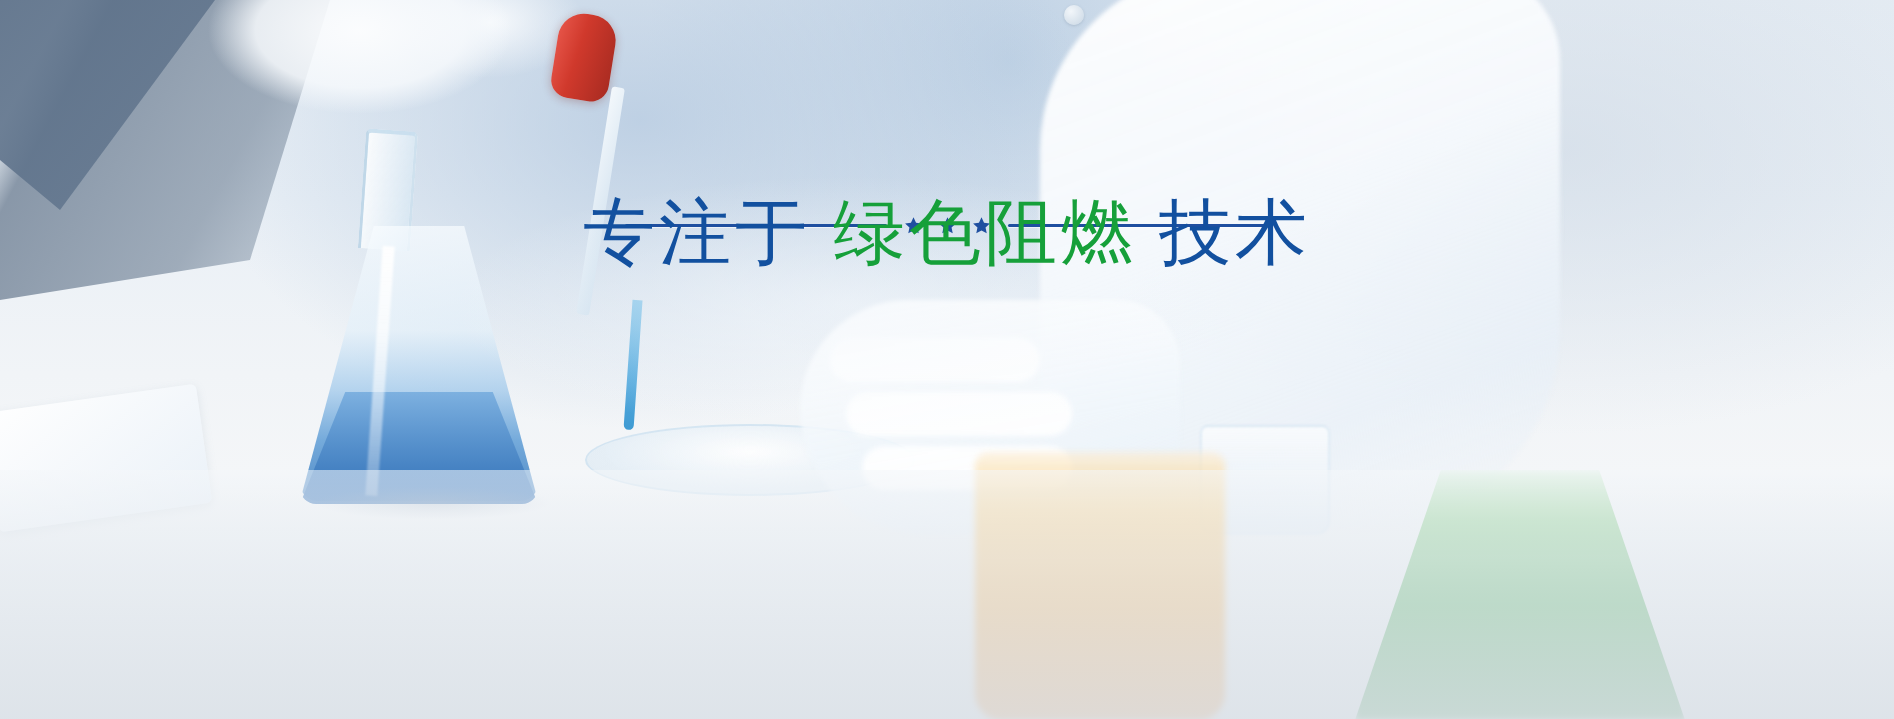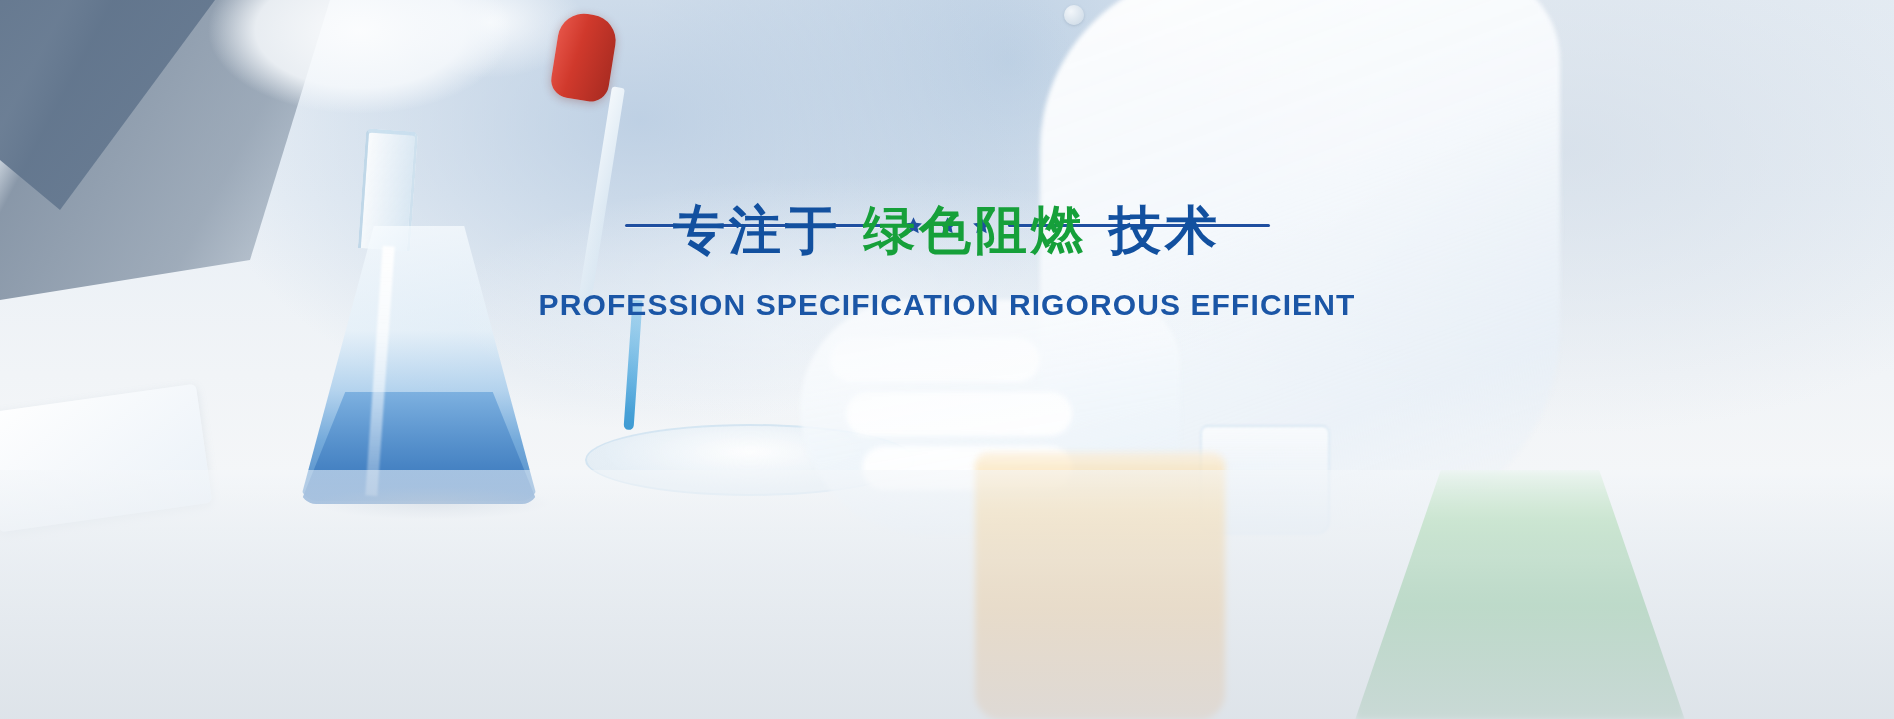--- a/index.html
+++ b/index.html
@@ -194,25 +194,24 @@
     box-shadow:0 1px 0 rgba(255,255,255,.55);
   }
   .rule-l { width:262px; }
   .rule-r { width:262px; }
   .stars { display:flex; align-items:center; gap:15px; }
   .star { width:19px; height:19px; display:block; }
 
   .headline {
     position:absolute; top:196px; left:50%; transform:translateX(-50%);
     white-space:nowrap;
-    font-size:52px; line-height:1;
-    font-weight:700;
+    font-size:72px; line-height:1;
+    font-weight:400;
     letter-spacing:4px;
     font-family:"DejaVu Sans","Liberation Sans",sans-serif;
-    margin-top:8px;
   }
   .hl-blue  { color:#12509f; }
   .hl-green { color:#16a03a; }
   .hl-gap   { display:inline-block; width:22px; }
 
   .subtitle {
     position:absolute; top:288px; left:50%; transform:translateX(-50%);
     color:#1b56a6;
     font-size:30px; font-weight:700; letter-spacing:1.1px;
     white-space:nowrap;
@@ -282,17 +281,16 @@
           <polygon points="12,1.6 15.2,8.6 22.6,9.4 17.1,14.5 18.6,21.9 12,18.2 5.4,21.9 6.9,14.5 1.4,9.4 8.8,8.6" fill="#1f4fa0"></polygon>
         </svg>
       </span>
       <span class="rule rule-r"></span>
     </div>
 
     <div class="headline">
       <span class="hl-blue">专注于</span><span class="hl-gap"></span><span class="hl-green">绿色阻燃</span><span class="hl-gap"></span><span class="hl-blue">技术</span>
     </div>
 
-    <div class="subtitle">PROFESSION SPECIFICATION RIGOROUS EFFICIENT</div>
 
 
   </div>
 </div>
 
 </body></html>

